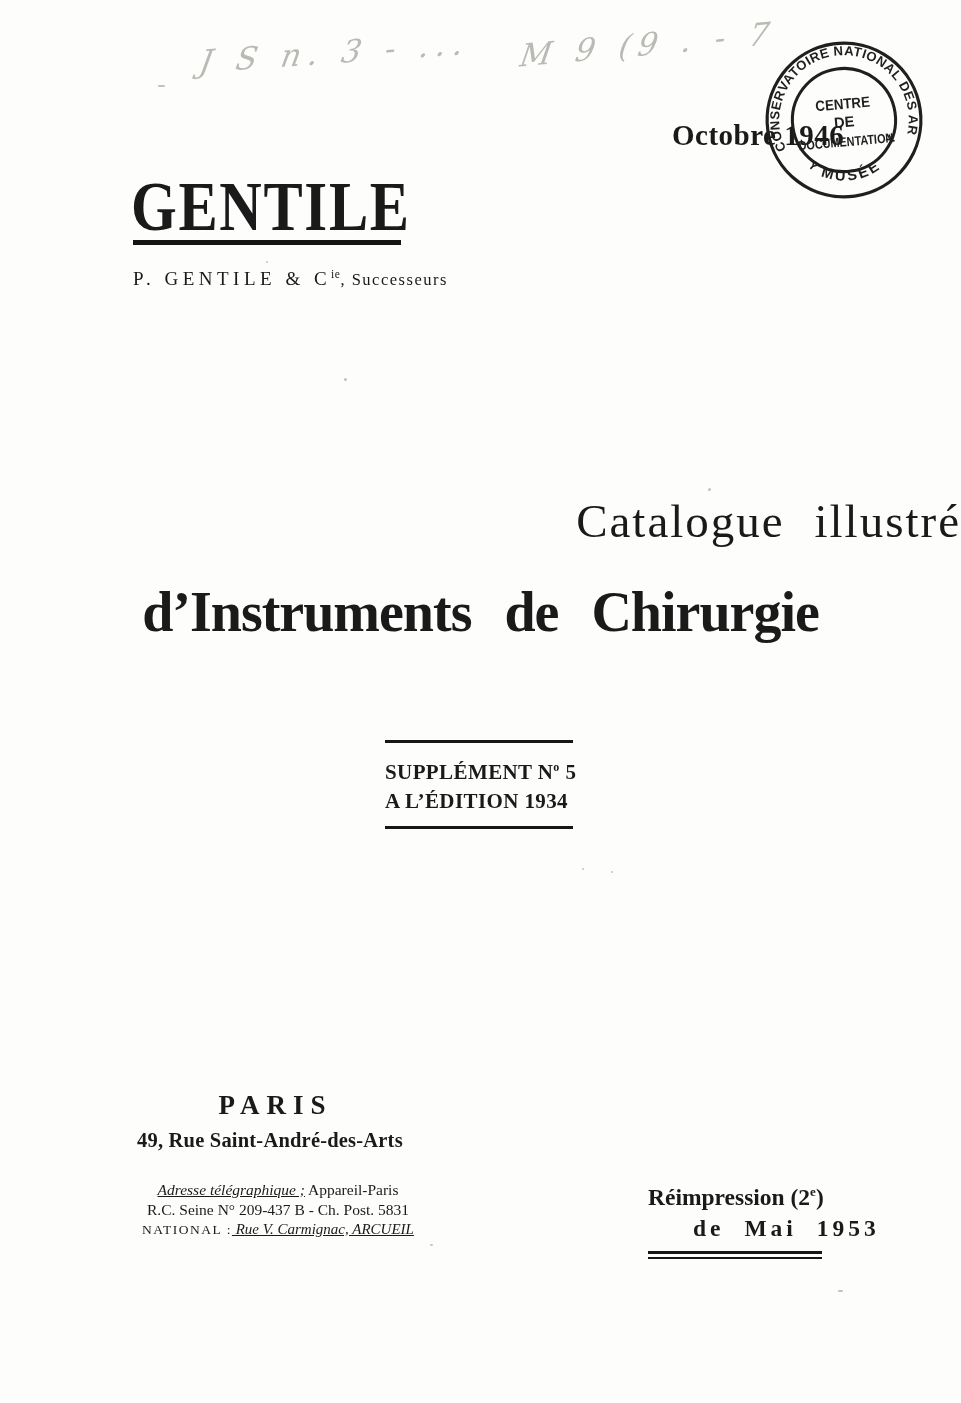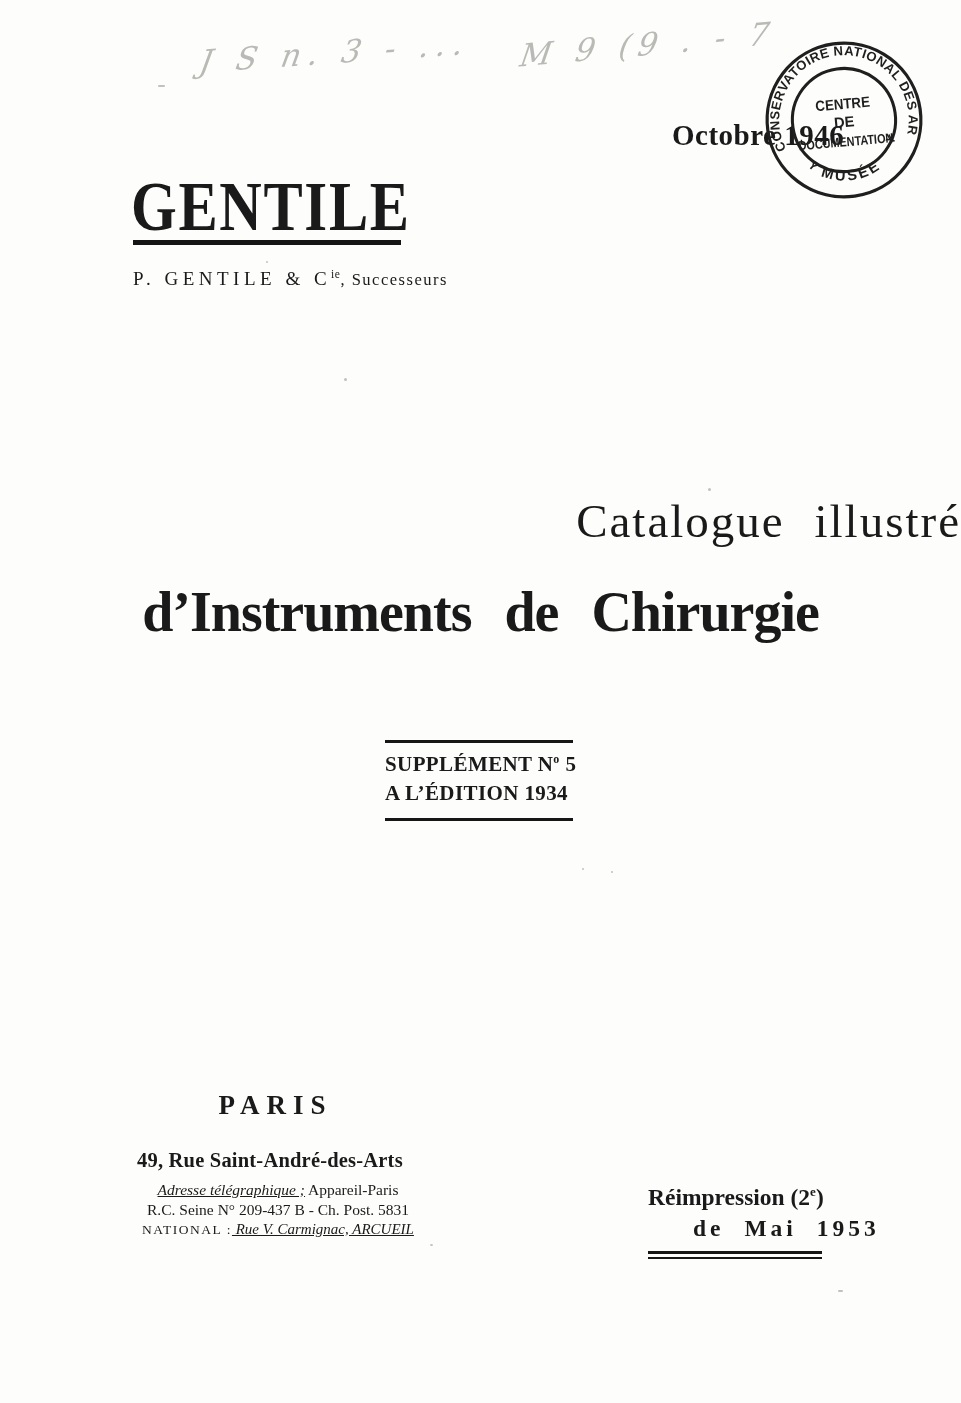--- a/index.html
+++ b/index.html
@@ -54,30 +54,30 @@
   }
   .title2 {
     position:absolute; left:0; top:580px; width:961px; text-align:center;
     font-size:56px; font-weight:bold; word-spacing:20px; letter-spacing:-1px; white-space:nowrap;
   }
 
   
   .supplement {
     position:absolute; left:385px; top:740px; width:188px;
     border-top:3px solid #161616; border-bottom:3px solid #161616;
-    padding:2px 0 10px; font-size:21px; font-weight:bold;
+    padding:10px 0 10px; font-size:21px; font-weight:bold;
     line-height:29px; letter-spacing:.4px; white-space:nowrap;
   }
   .supplement sup { font-size:12px; }
 
   
   .city   { position:absolute; left:158px; top:1090px; width:235px; text-align:center;
             font-size:27px; font-weight:bold; letter-spacing:7px; }
   .street { position:absolute; left:137px; top:1129px; font-size:20.5px; font-weight:bold;
-            letter-spacing:.2px; white-space:nowrap;margin-top:20px; }
+            letter-spacing:.2px; white-space:nowrap; }
   .info   { position:absolute; left:132px; top:1180px; width:292px; text-align:center;
             font-size:15.5px; line-height:19.5px; }
   .info .it { font-style:italic;text-decoration:underline; }
   .info .line4 .lbl { font-size:13.5px; letter-spacing:1.5px; }
   .info .line4 .it  { font-size:15px; }
 
   
   .reprint { position:absolute; left:648px; top:1176px; font-size:23.5px; font-weight:bold;
              line-height:31px; white-space:nowrap; }
   .reprint sup { font-size:13px; }

